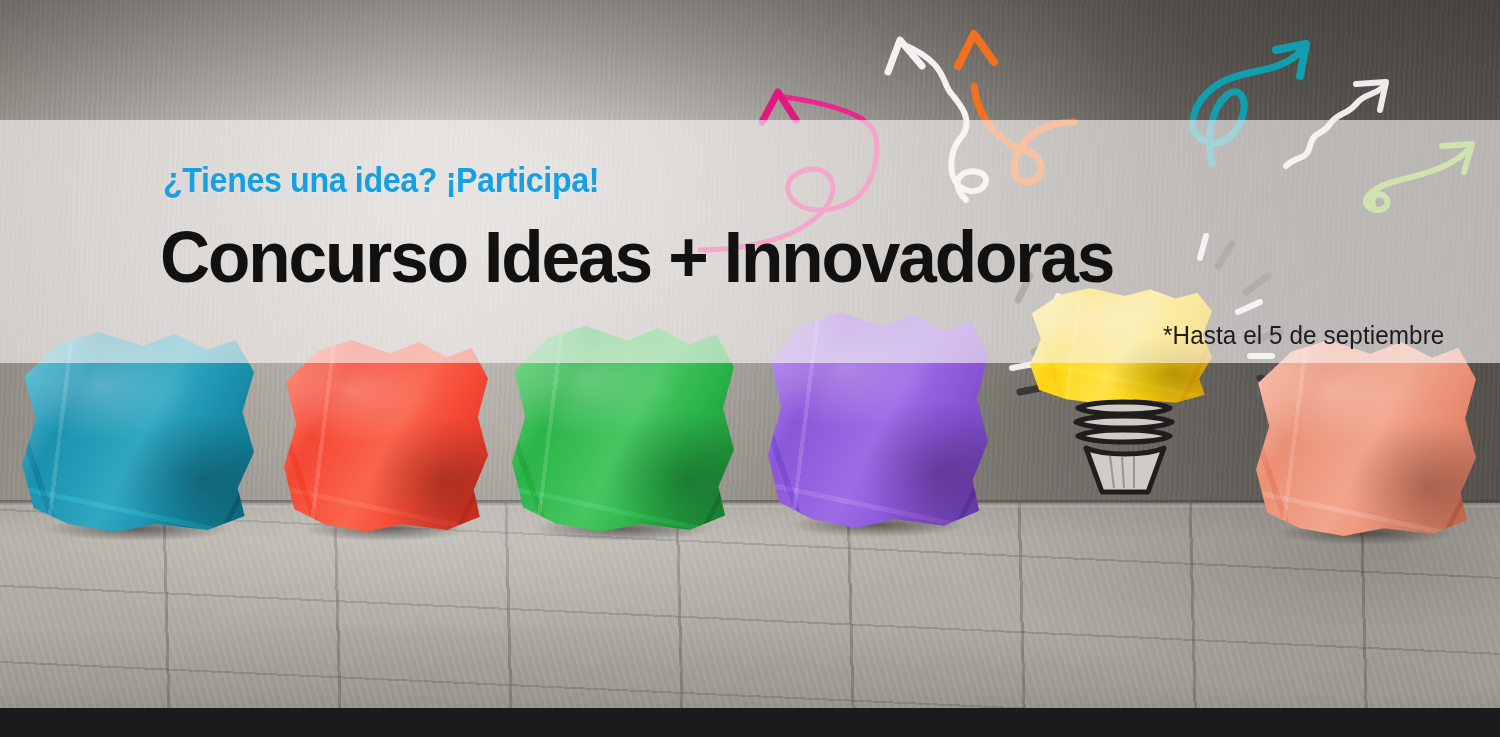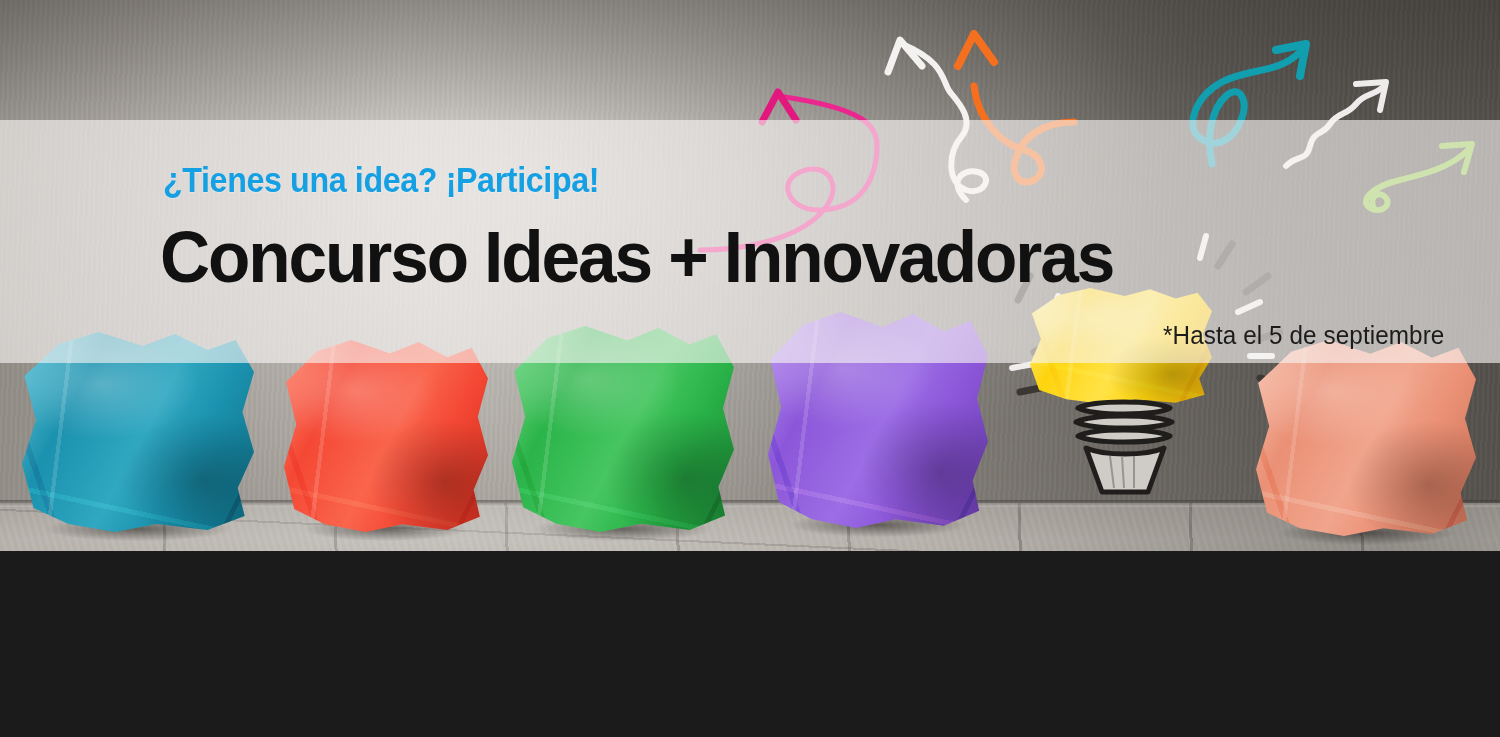--- a/index.html
+++ b/index.html
@@ -1,18 +1,18 @@
 <!DOCTYPE html>
 <html><head>
 <meta charset="utf-8">
 <style>
   * { margin:0; padding:0; box-sizing:border-box; }
   html,body { background:#1b1b1b; }
   .stage {
-    position:relative; width:1500px; height:551px; overflow:hidden;
+    position:relative; width:1500px; height:708px; overflow:hidden;
     font-family:"Liberation Sans", sans-serif;
     background:#8f8b86;
   }
 
   
   .wall {
     position:absolute; left:0; top:0; width:1500px; height:540px;
     background:
       radial-gradient(ellipse 900px 500px at 36% 34%, rgba(255,255,255,.50) 0%, rgba(255,255,255,.22) 38%, rgba(255,255,255,0) 70%),
       linear-gradient(100deg, #8d8983 0%, #9c9791 14%, #a9a49d 30%, #a39e97 48%, #8d8881 66%, #6e6a65 84%, #5d5954 100%);

